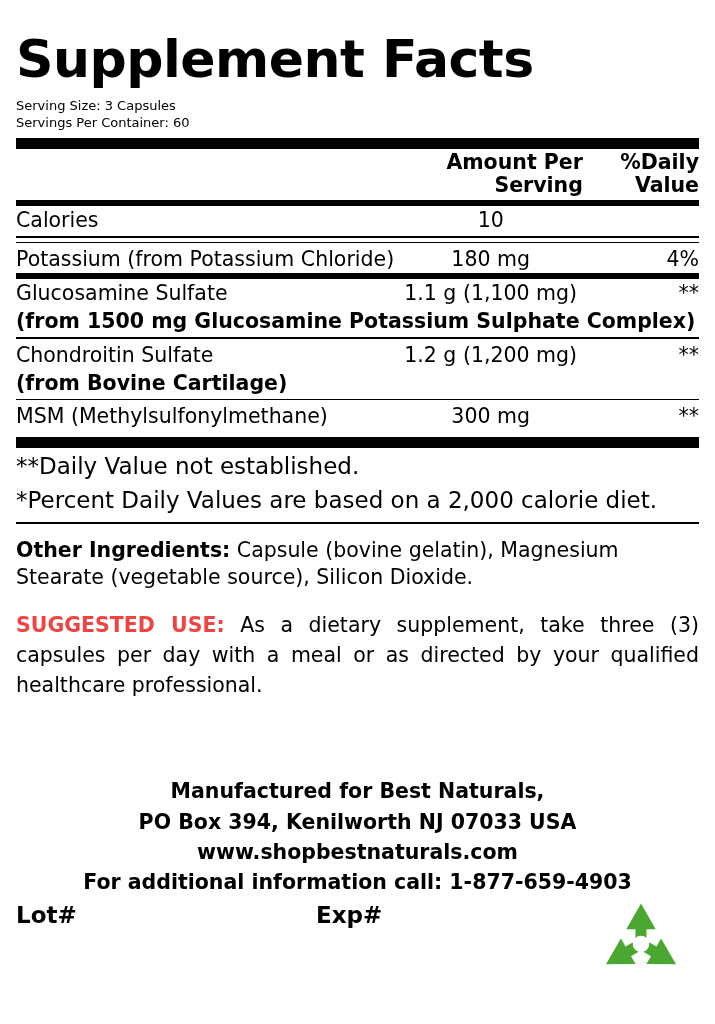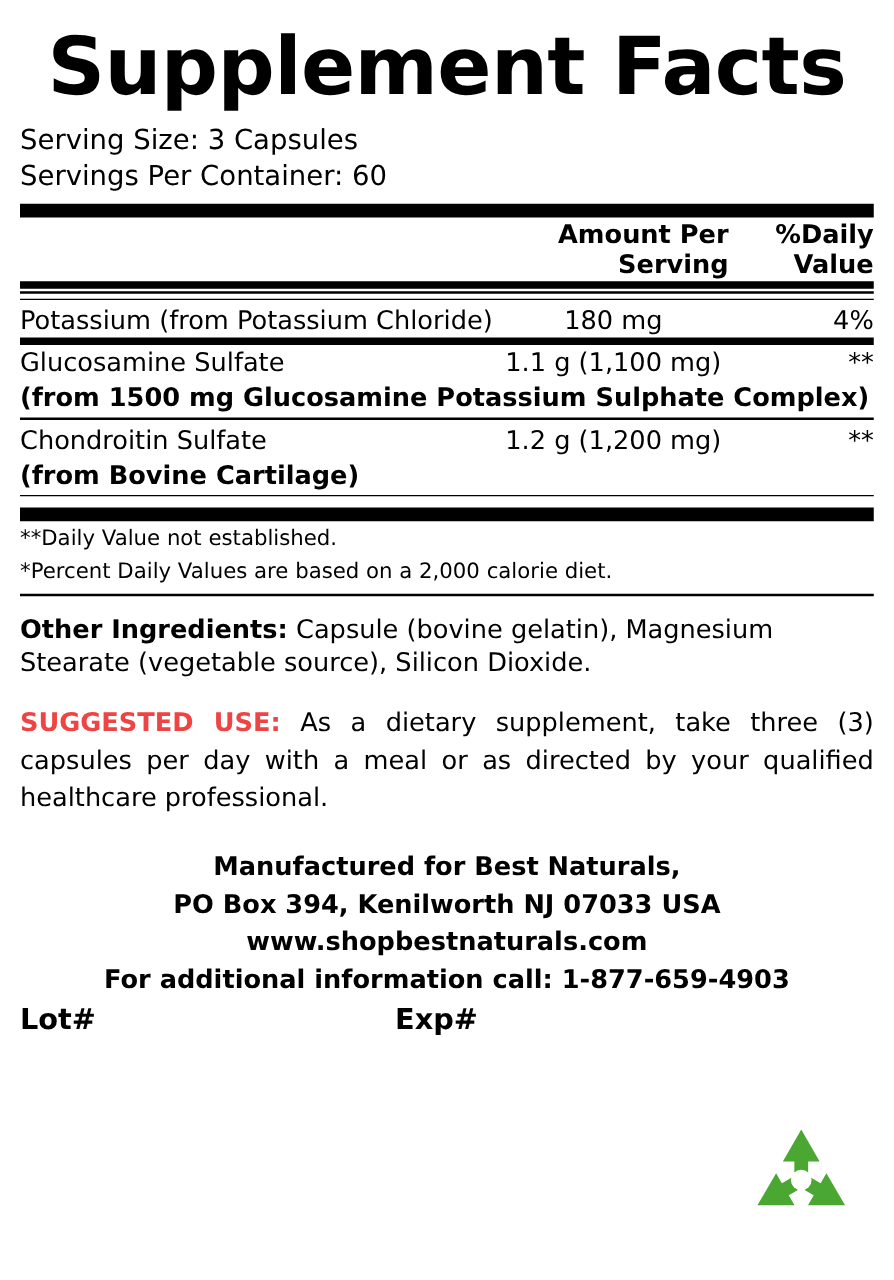--- a/index.html
+++ b/index.html
@@ -17,30 +17,30 @@
   }
   .panel {
     position: absolute;
     left: 0; top: 0;
     width: 715px;
     height: 1024px;
     box-sizing: border-box;
     padding: 14px 16px 0 16px;
   }
   .title {
-    font-size: 64px;
+    font-size: 52px;
     font-weight: bold;
     letter-spacing: -0.5px;
     line-height: 1.05;
-    text-align: center;
-    margin: 7px 0 10px 0;
+    text-align: left;
+    margin: 18px 0 10px 0;
     font-family: "DejaVu Sans", sans-serif;
   }
   .serving-line {
-    font-size: 22px;
+    font-size: 13px;
     line-height: 1.32;
     margin: 0;
   }
   .rule-thick {
     height: 11px;
     background: #000;
     margin: 7px 0 0 0;
   }
   .rule-med {
     height: 6px;
@@ -82,42 +82,42 @@
   .sub {
     padding-left: 22px;
     font-weight: bold;
   }
   .stars {
     font-weight: normal;
     vertical-align: top;
     font-size: 20.5px;
   }
   .footnotes {
-    font-size: 17px;
+    font-size: 23px;
     line-height: 1.35;
     margin-top: 3px;
   }
   .other {
     font-size: 20.5px;
     line-height: 1.32;
     margin-top: 13px;
   }
   .other b { font-weight: bold; margin-top: 19px; }
   .suggested {
     font-size: 20.5px;
     line-height: 1.45;
     margin-top: 20px;
     text-align: justify;
   }
   .suggested .lbl {
     color: #ef4444;
     font-weight: bold;
   }
   .manu {
-    margin-top: 24px;
+    margin-top: 76px;
     text-align: center;
     font-size: 20.5px;
     line-height: 1.48;
     font-weight: bold;
   }
   .lot-row {
     display: flex;
     font-size: 23px;
     margin-top: 4px;
     font-weight: bold;
@@ -156,20 +156,25 @@
         <div>Value</div>
       </td>
     </tr>
   </tbody>
     </table>
 
   <div class="rule-med"></div>
 
   <table class="facts">
     <tbody>
+        <tr>
+      <td class="col-name">Calories</td>
+      <td class="col-amt">10</td>
+      <td class="col-dv"></td>
+    </tr>
     <tr class="row-sep">
           <td colspan="3">
             <div class="sepline"></div>
           </td>
         </tr>
     <tr class="row-sep">
           <td colspan="3">
             <div class="sepline"></div>
           </td>
         </tr>
@@ -204,20 +209,25 @@
       <td class="col-dv stars">**</td>
     </tr>
     <tr>
       <td colspan="3" class="sub">(from Bovine Cartilage)</td>
     </tr>
     <tr class="row-sep">
           <td colspan="3">
             <div class="sepline"></div>
           </td>
         </tr>
+    <tr>
+      <td class="col-name">MSM (Methylsulfonylmethane)</td>
+      <td class="col-amt">300 mg</td>
+      <td class="col-dv stars">**</td>
+    </tr>
   </tbody>
     </table>
 
   <div class="rule-thick"></div>
 
   <div class="footnotes">**Daily Value not established.</div>
   <div class="footnotes">*Percent Daily Values are based on a 2,000 calorie diet.</div>
 
   <div class="rule-thin" style="margin-top:6px"></div>
 

